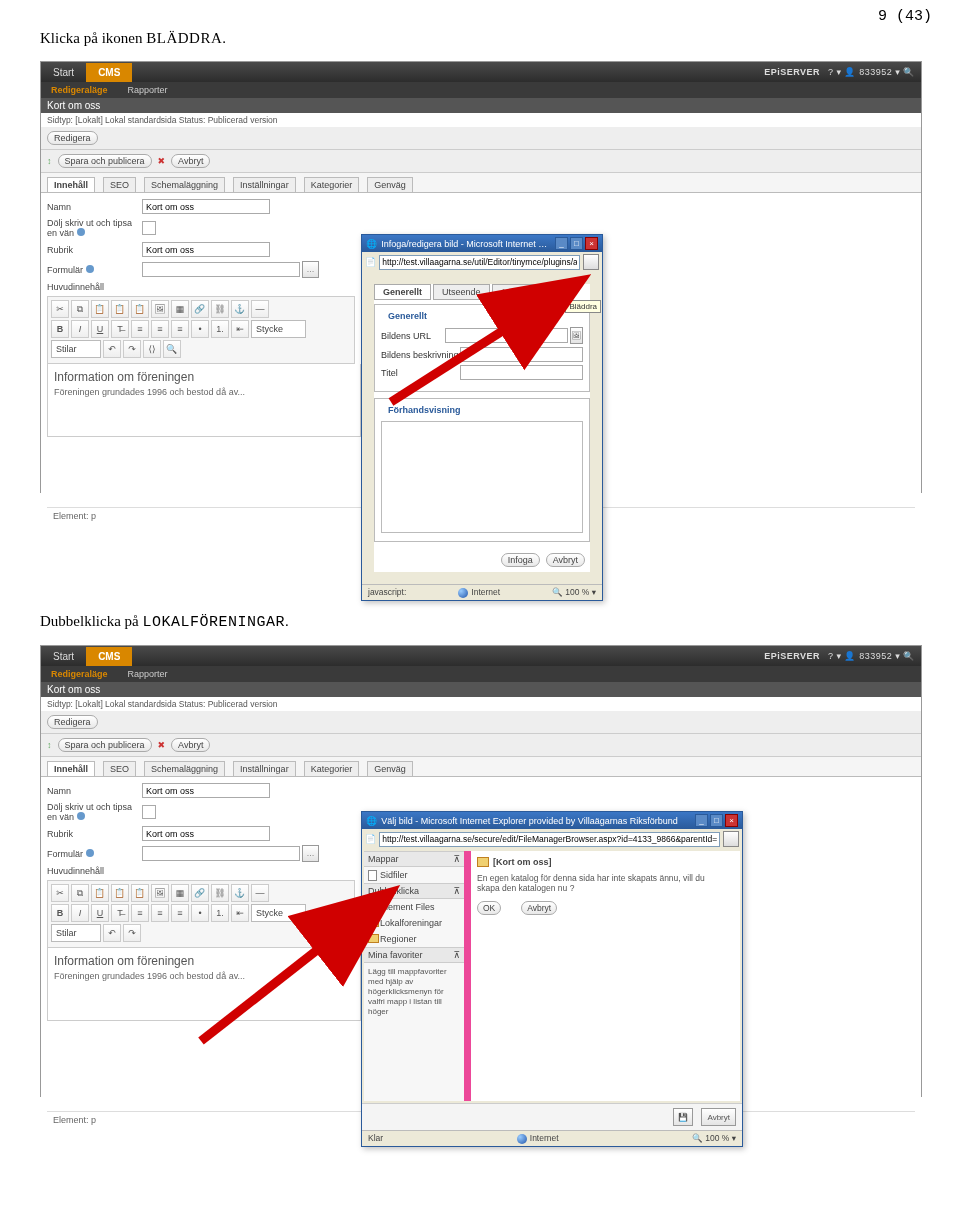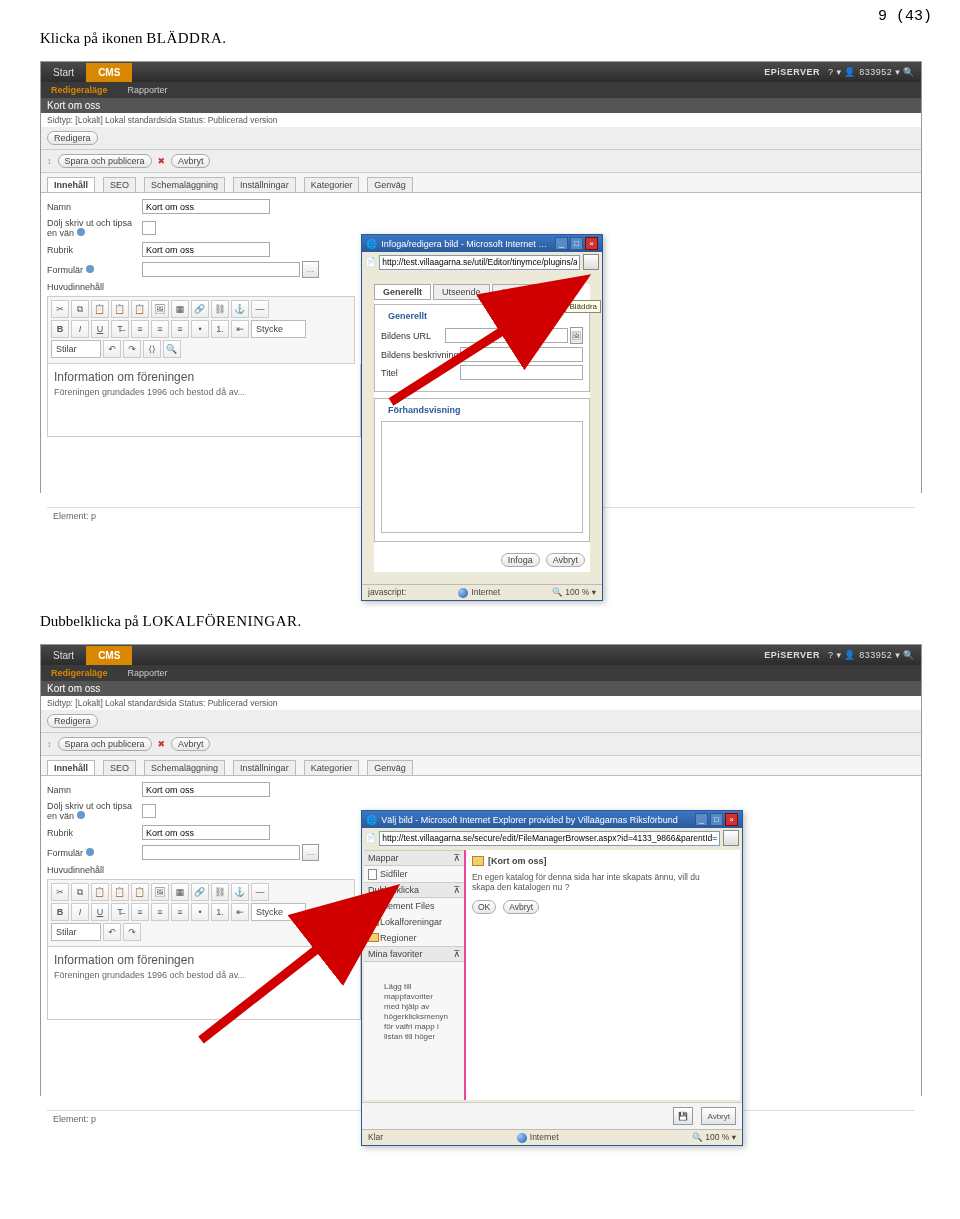--- a/index.html
+++ b/index.html
@@ -295,21 +295,21 @@
 
   
   .fb-body {
     display:flex;
     background:#fff;
     margin:2px;
     min-height:250px;
   }
   .fb-left {
     width:100px;
-    border-right:2px solid #ec4899;
+    border-right:7px solid #ec4899;
     background:#f7f7f7;
   }
   .fb-sec-hdr {
     background:#e8e8e8;
     padding:2px 4px;
     font-size:9px;
     display:flex;
     align-items:center;
     justify-content:space-between;
     border-bottom:1px solid #ccc;
@@ -324,35 +324,35 @@
   .fb-item::before{
     content:"";
     position:absolute;left:4px;top:3px;
     width:9px;height:7px;
     background:#f0d070;border:1px solid #c08020;
   }
   .fb-item.pg::before{
     background:#fff;border:1px solid #888;width:7px;height:9px;
   }
   .fb-tip {
-    padding:20px;font-size:8px;color:#555;line-height:1.25;
+    padding:4px;font-size:8px;color:#555;line-height:1.25;
   }
   .fb-right {
     flex:1;padding:6px;position:relative;
   }
   .fb-crumb {
     display:flex;align-items:center;gap:4px;font-size:9px;margin-bottom:6px;
   }
   .fb-crumb .fld {
     display:inline-block;width:10px;height:8px;background:#f0d070;border:1px solid #c08020;
   }
   .fb-msg {
     font-size:8.5px;color:#555;max-width:240px;margin-bottom:8px;
   }
-  .fb-actions {display:flex;gap:7px;}
+  .fb-actions {display:flex;gap:20px;}
   .fb-actions .btn{font-size:8.5px;padding:1px 5px;}
   .fb-footer-row{display:flex;justify-content:flex-end;gap:6px;padding:4px 6px;border-top:1px solid #ccc;background:#f4f4f4;}
   .fb-footer-row .iconbtn{width:18px;height:16px;}
 </style>
 </head>
 <body>
 
 <div class="page">
   <div class="page-number">9 (43)</div>
 
@@ -519,21 +519,21 @@
       <defs>
           <marker id="ah1" markerWidth="12" markerHeight="12" refX="10" refY="5" orient="auto">
             <polygon points="0,0 12,5 0,10" fill="#d00000"></polygon>
           </marker>
         </defs>
       <line x1="20" y1="130" x2="205" y2="12" stroke="#d00000" stroke-width="9" marker-end="url(#ah1)"></line>
     </svg>
   </div>
 
   <p class="instruction" style="margin-top:120px;">
-    <span>Dubbelklicka på </span><span style="font-variant:small-caps;letter-spacing:0.5px;">LOKALFÖRENINGAR</span><span>.</span>
+    <span>Dubbelklicka på </span><span style="font-variant:small-caps;letter-spacing:0.5px;font-family:Liberation Mono, monospace;">LOKALFÖRENINGAR</span><span>.</span>
   </p>
 
   <div class="shot" style="height:450px;">
     <div class="topbar">
       <div class="tab">Start</div>
       <div class="tab active">CMS</div>
       <div class="brand">
         <span style="font-weight:bold;">EPiSERVER</span>
         <span>?  ▾   👤 833952 ▾   🔍</span>
       </div>

